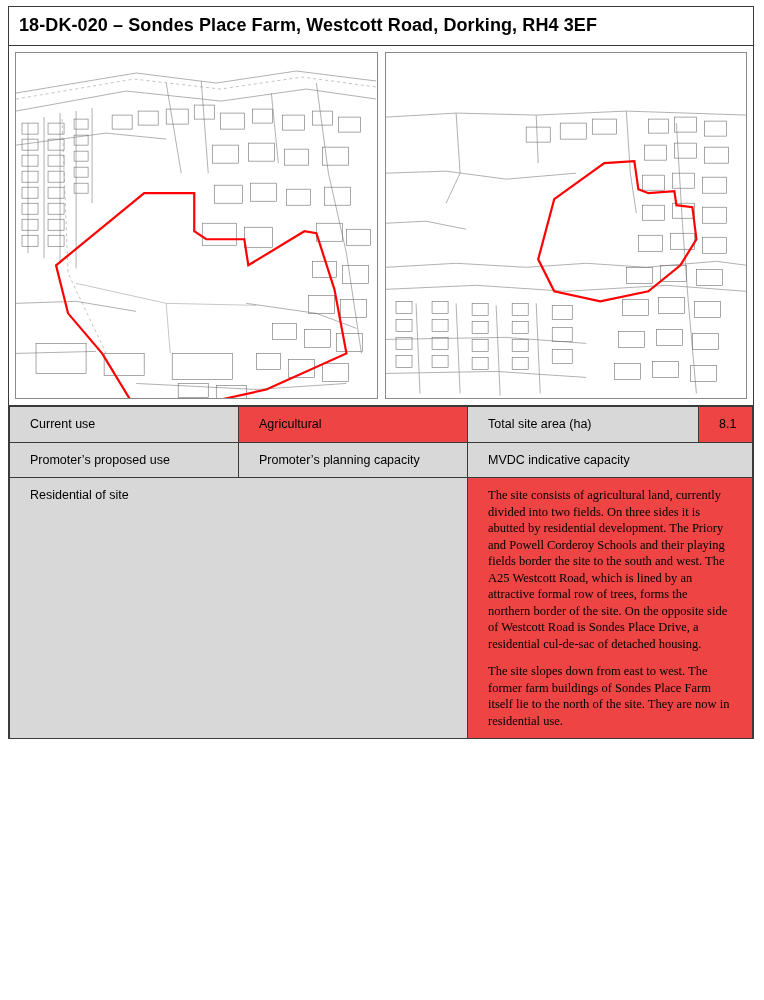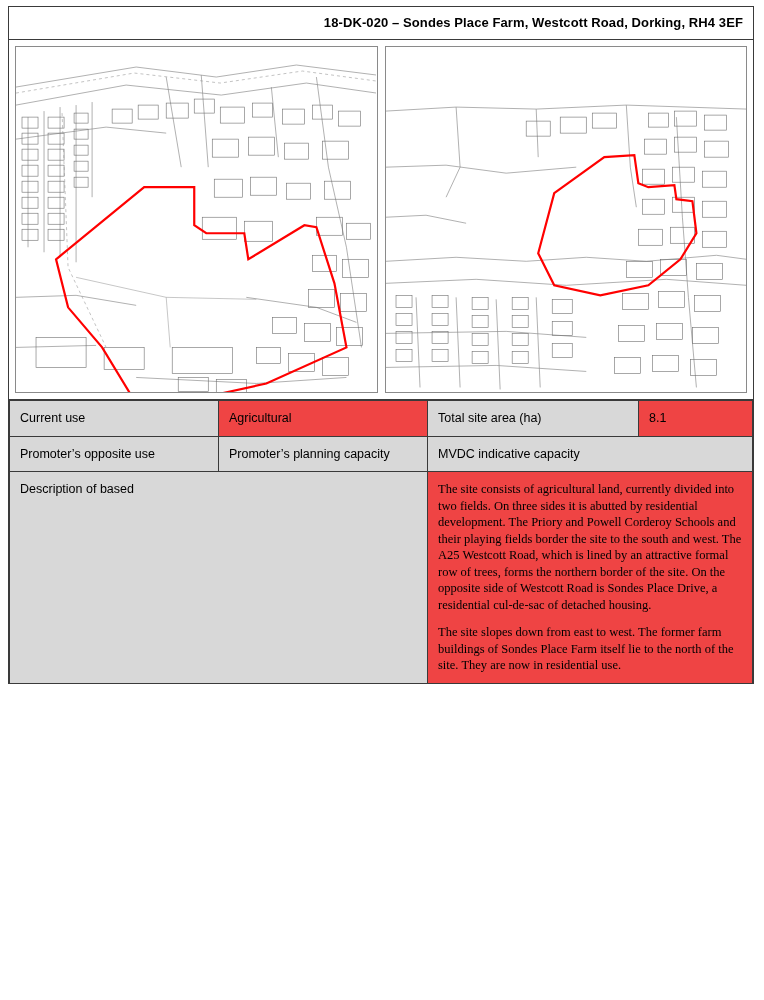--- a/index.html
+++ b/index.html
@@ -22,24 +22,23 @@
   .sheet {
     margin: 6px 8px 0 8px;
     border: 1px solid #3a3a3a;
     border-bottom: none;
     width: 746px;
     box-sizing: border-box;
   }
   .title-bar {
     border-bottom: 1px solid #3a3a3a;
     padding: 8px 10px 9px 10px;
-    font-size: 13px;
+    font-size: 18px;
     font-weight: bold;
     letter-spacing: 0.1px;
-    text-align: right;
   }
   .maps-row {
     display: flex;
     border-bottom: 1px solid #3a3a3a;
     padding: 6px;
     gap: 7px;
     background: #ffffff;
     box-sizing: border-box;
   }
   .map-box {
@@ -53,21 +52,21 @@
   .map-canvas { position: absolute; inset: 0; }
 
   
   table.info {
     width: 100%;
     border-collapse: collapse;
     table-layout: fixed;
   }
   table.info td {
     border: 1px solid #3a3a3a;
-    padding: 9px 10px;
+    padding: 9px 20px;
     font-size: 12.5px;
     vertical-align: top;
     line-height: 1.32;
   }
   td.shade { background: #d8d8d8; }
   td.plain { background: #ef4444; }
   .col-a { width: 188px; }
   .col-b { width: 188px; }
   .col-c { width: 190px; }
   .mid { vertical-align: middle; }
@@ -248,26 +247,26 @@
 
     <table class="info">
       <tbody>
         <tr>
           <td class="shade col-a">Current use</td>
           <td class="plain col-b">Agricultural</td>
           <td class="shade col-c">Total site area (ha)</td>
           <td class="plain">8.1</td>
         </tr>
         <tr>
-          <td class="shade col-a">Promoter’s opposite use</td>
+          <td class="shade col-a">Promoter’s proposed use</td>
           <td class="shade col-b">Promoter’s planning capacity</td>
           <td class="shade" colspan="2">MVDC indicative capacity</td>
         </tr>
         <tr>
-          <td class="shade col-a desc-cell" colspan="2">Description of based</td>
+          <td class="shade col-a desc-cell" colspan="2">Residential of site</td>
           <td class="plain" colspan="2">
             <p class="para">The site consists of agricultural land, currently divided into two fields. On three sides it is abutted by residential development. The Priory and Powell Corderoy Schools and their playing fields border the site to the south and west. The A25 Westcott Road, which is lined by an attractive formal row of trees, forms the northern border of the site.  On the opposite side of Westcott Road is Sondes Place Drive, a residential cul-de-sac of detached housing.</p>
             <p class="para">The site slopes down from east to west. The former farm buildings of Sondes Place Farm itself lie to the north of the site.  They are now in residential use.</p>
           </td>
         </tr>
       </tbody>
     </table>
 
   </div>
 </div>

